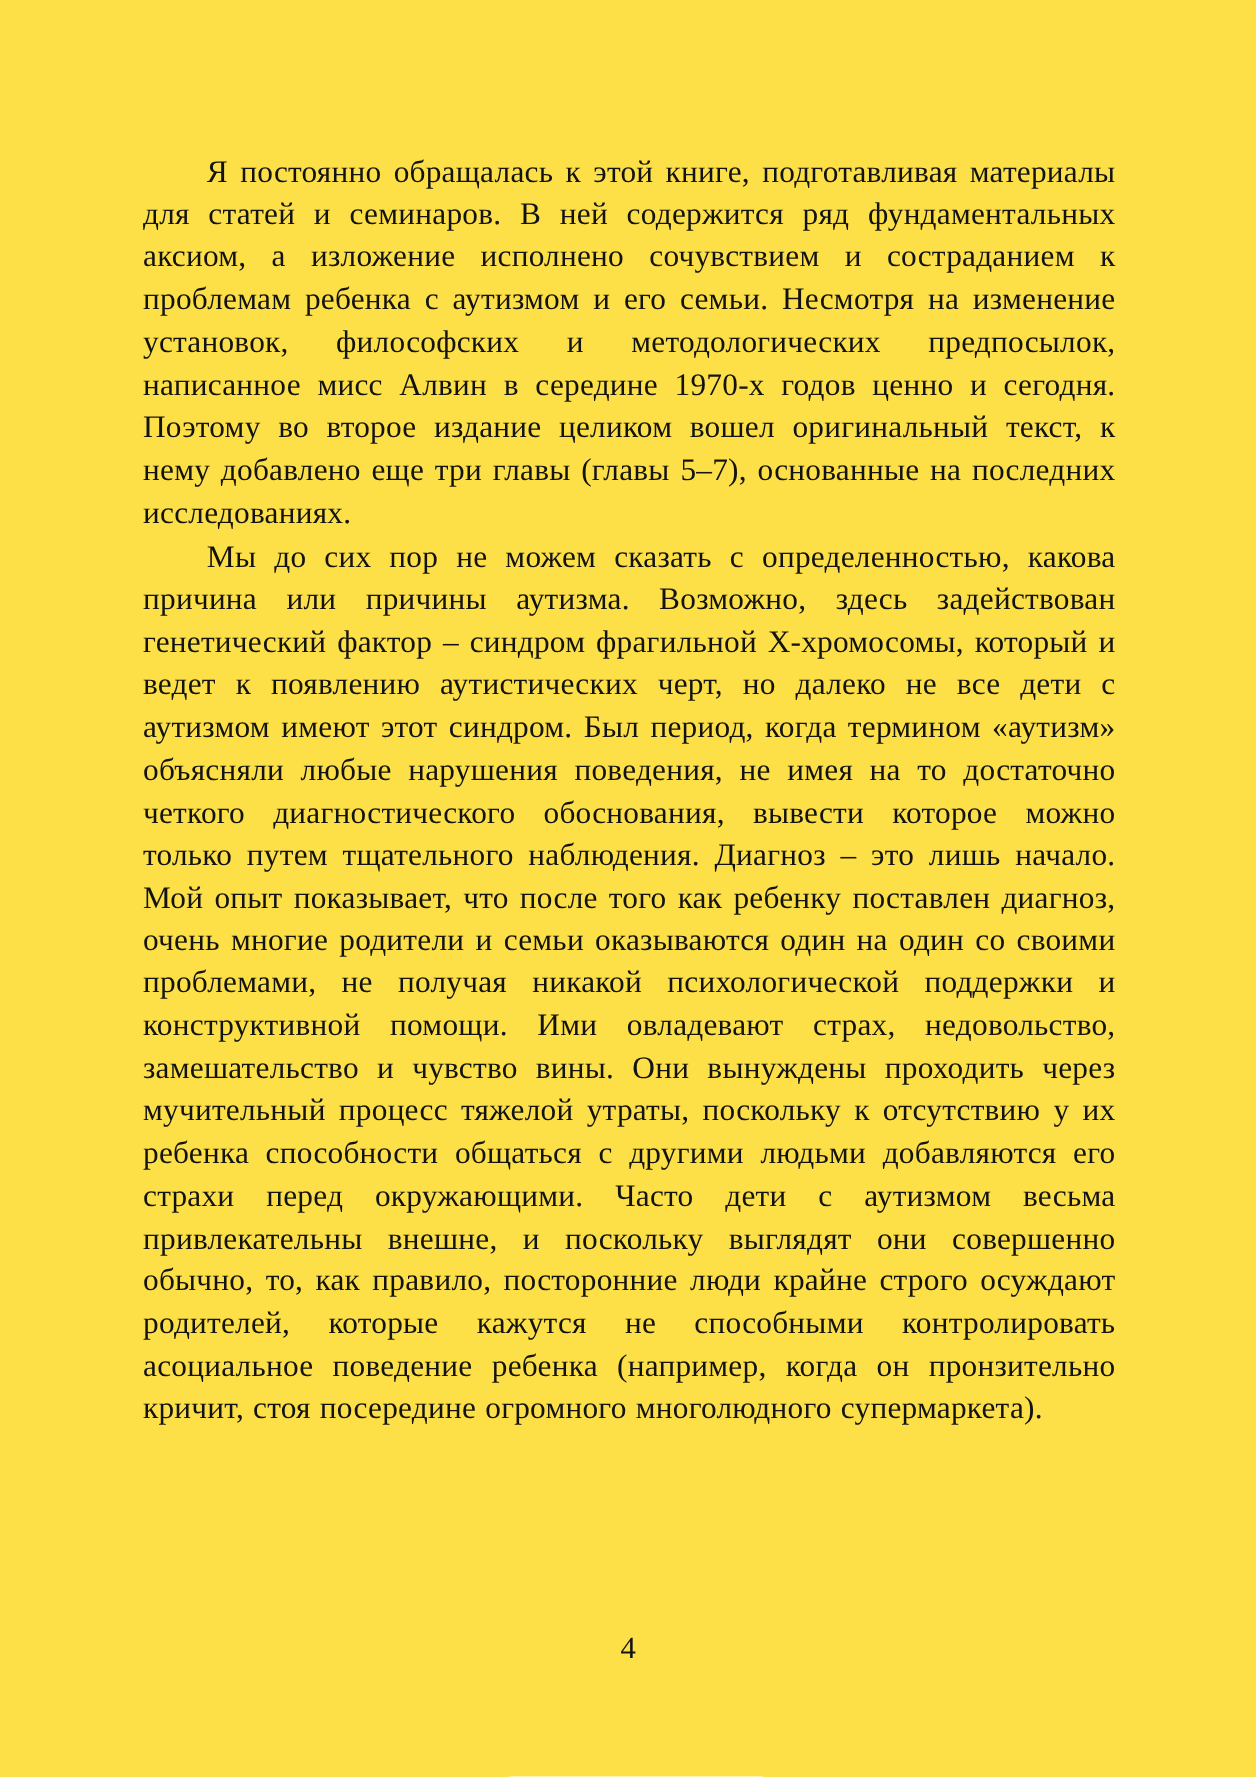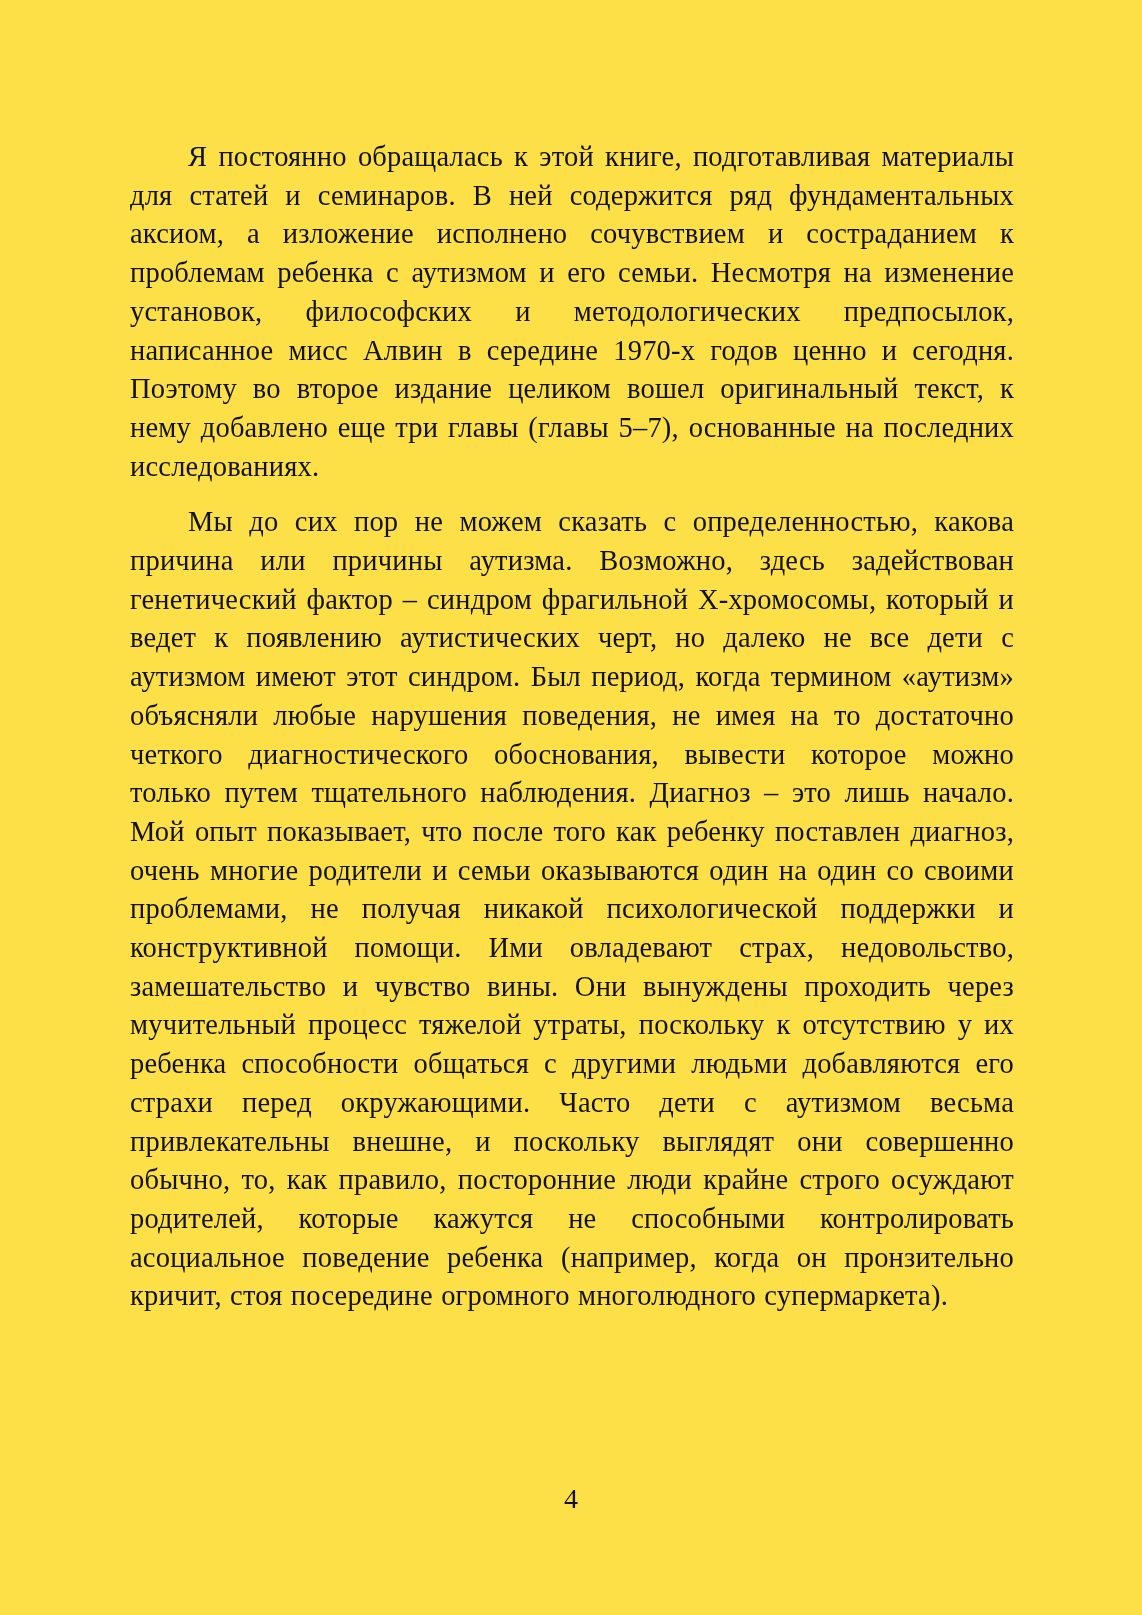--- a/index.html
+++ b/index.html
@@ -25,21 +25,21 @@
   .text-block p {
     margin: 0;
     font-size: 28.5px;
     line-height: 38.7px;
     text-align: justify;
     text-indent: 58px;
     letter-spacing: 0.2px;
     word-spacing: 1px;
   }
   .text-block p + p {
-    margin-top: 17px;
+    margin-top: 2px;
   }
   .page-number {
     position: absolute;
     top: 1480px;
     left: 0;
     width: 100%;
     text-align: center;
     font-size: 28px;
     line-height: 38px;
     color: #131313;

